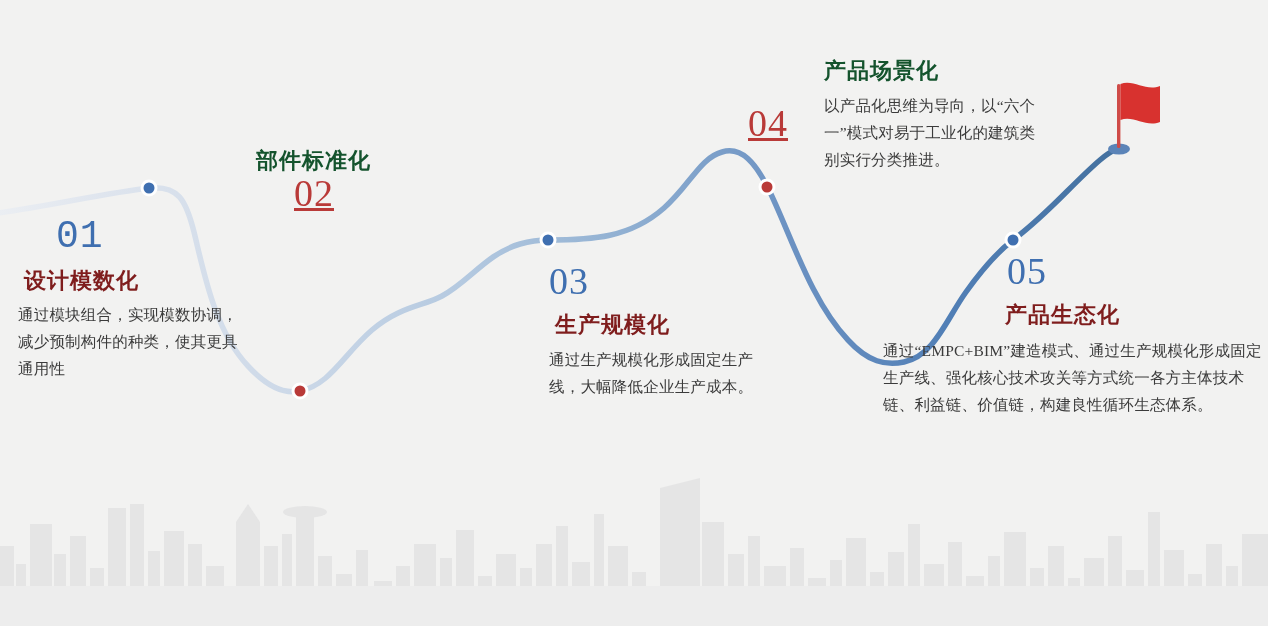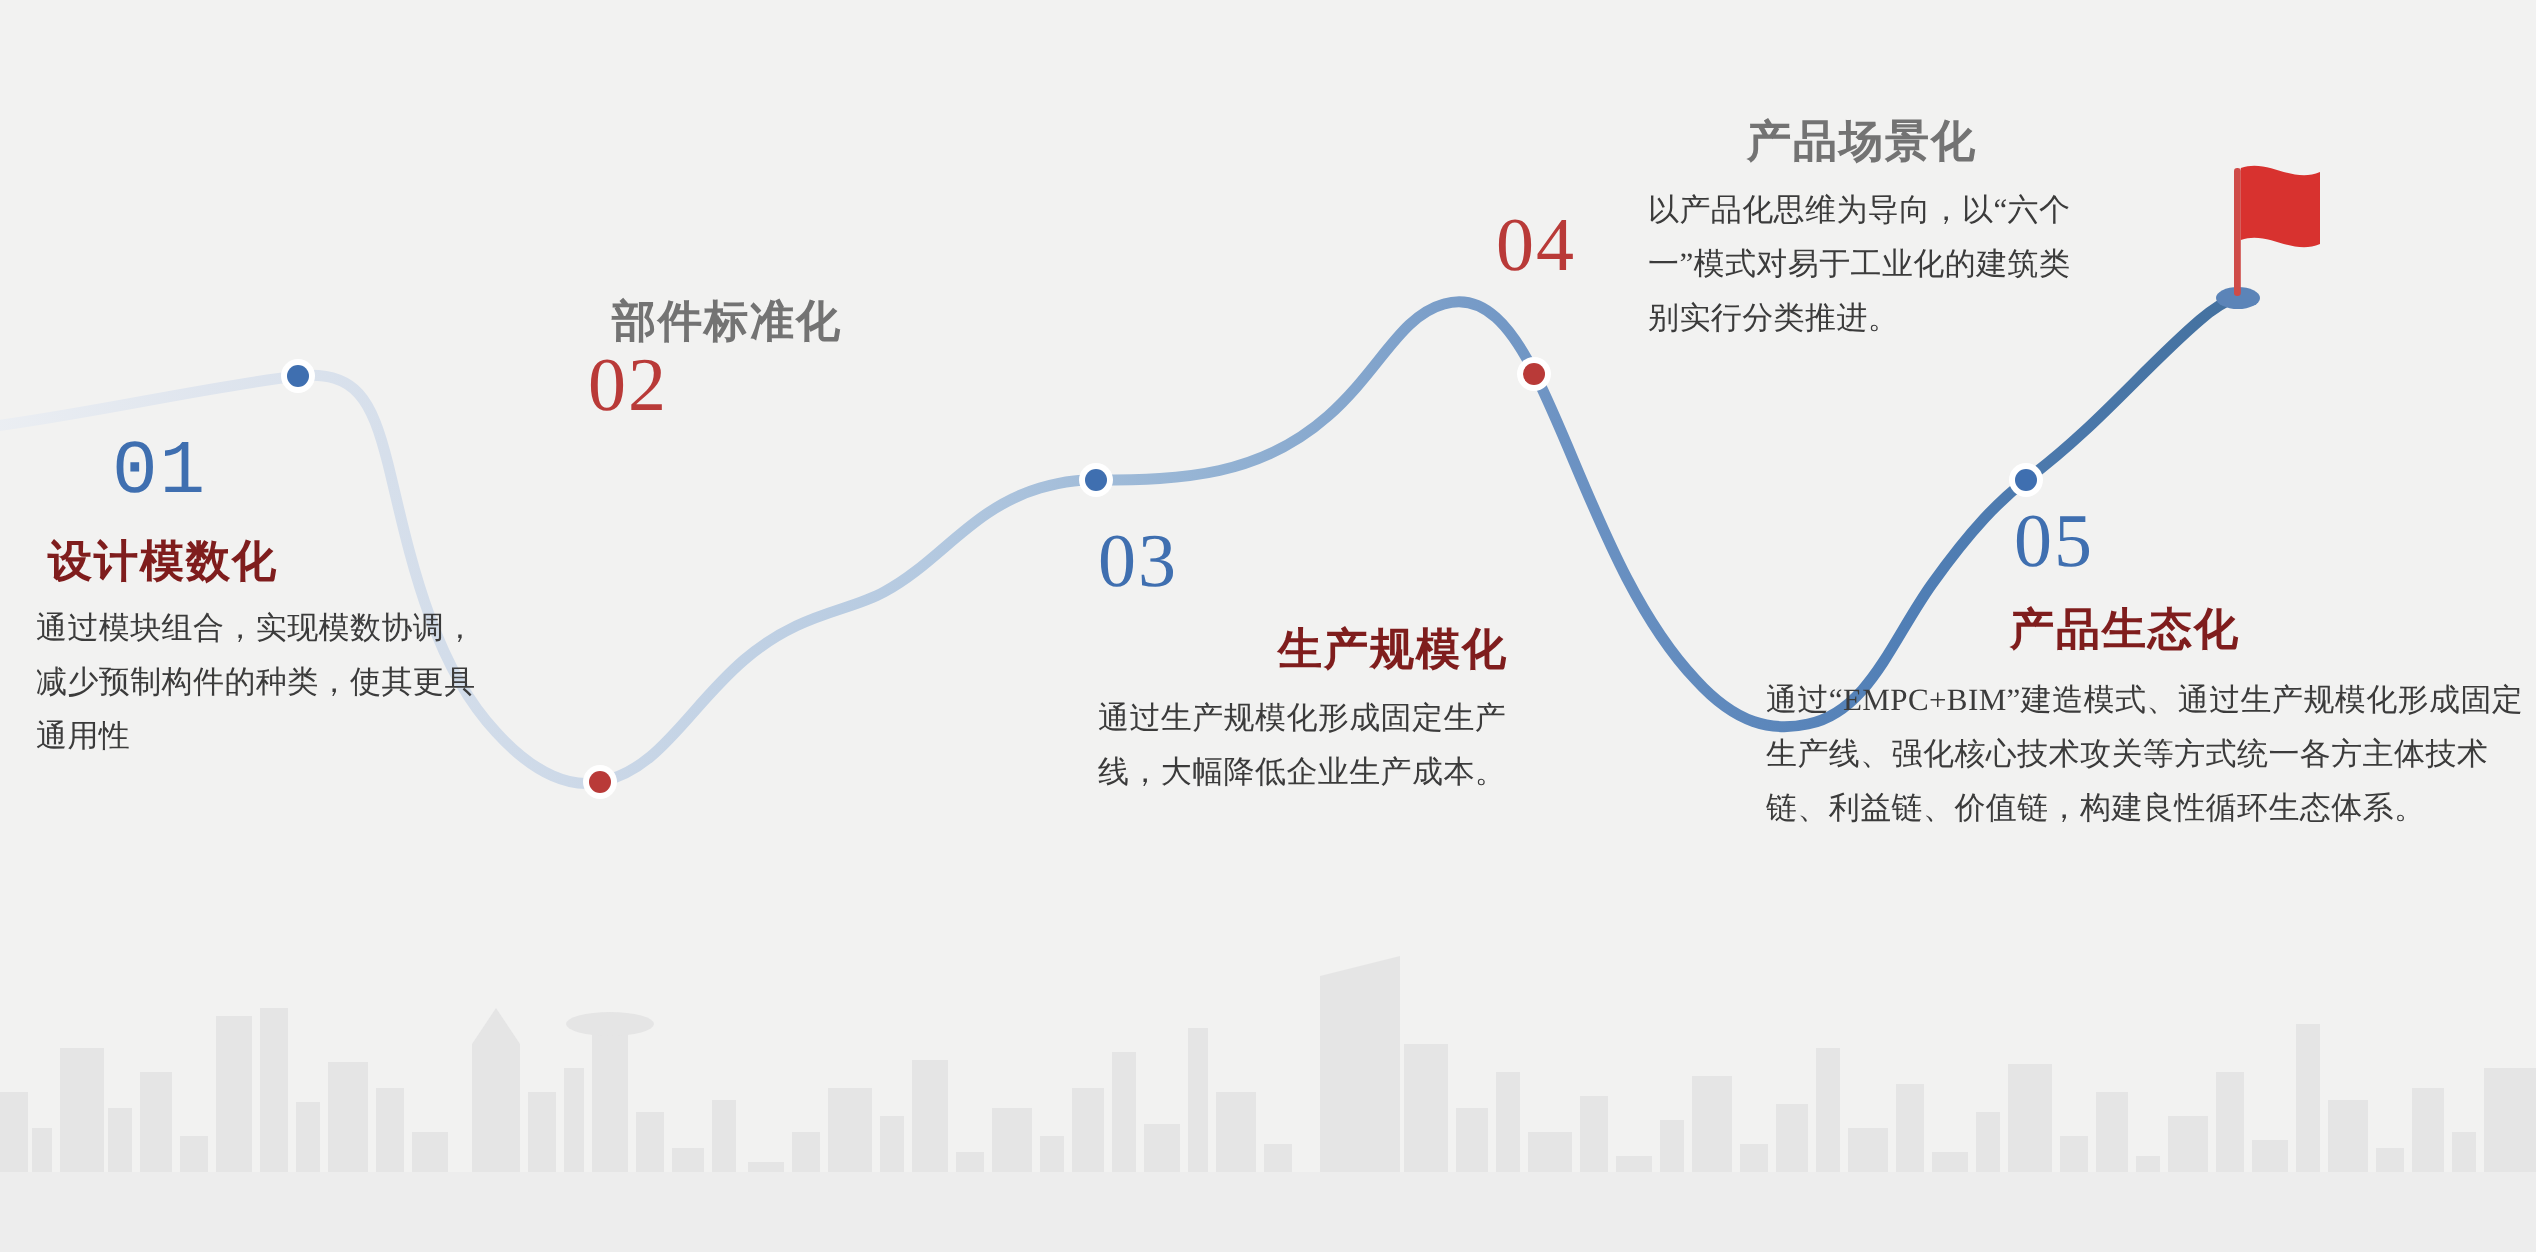--- a/index.html
+++ b/index.html
@@ -57,38 +57,38 @@
   .step-body {
     font-family: "Liberation Serif", "DejaVu Serif", serif;
     font-size: 15.5px;
     line-height: 1.72;
     color: #3b3b3b;
     letter-spacing: 0.2px;
   }
 
   
   .num-blue   { color: #3f6fb0; }
-  .num-red    { color: #b93a38; }
+  .num-red    { color: #b93a38; text-decoration: underline; }
   .title-blue { color: #7f1d1d; }
-  .title-red  { color: #737373; text-align: center; }
+  .title-red  { color: #14532d; }
 
   
   #step1 { left: 18px;  top: 218px; width: 230px; }
   #step1 .step-num   { margin-left: 38px; font-family: Liberation Mono, monospace; }
   #step1 .step-title { margin-top: 12px; margin-left: 6px; }
   #step1 .step-body  { margin-top: 8px; }
 
   #step2 { left: 256px; top: 148px; width: 215px; }
   #step2 .step-title { }
   #step2 .step-body  { margin-top: 9px; }
   #step2 .step-num   { margin-left: 38px; }
 
   #step3 { left: 549px; top: 262px; width: 205px; }
   #step3 .step-num   { }
-  #step3 .step-title { margin-top: 12px; margin-left: 6px; text-align: right; }
+  #step3 .step-title { margin-top: 12px; margin-left: 6px; }
   #step3 .step-body  { margin-top: 9px; }
 
   #step4 { left: 748px; top: 58px; width: 290px; }
   #step4 .s4-row { position: relative; }
   #step4 .step-num {
     position: absolute;
     left: 0;
     top: 46px;
   }
   #step4 .step-title { margin-left: 76px; }

